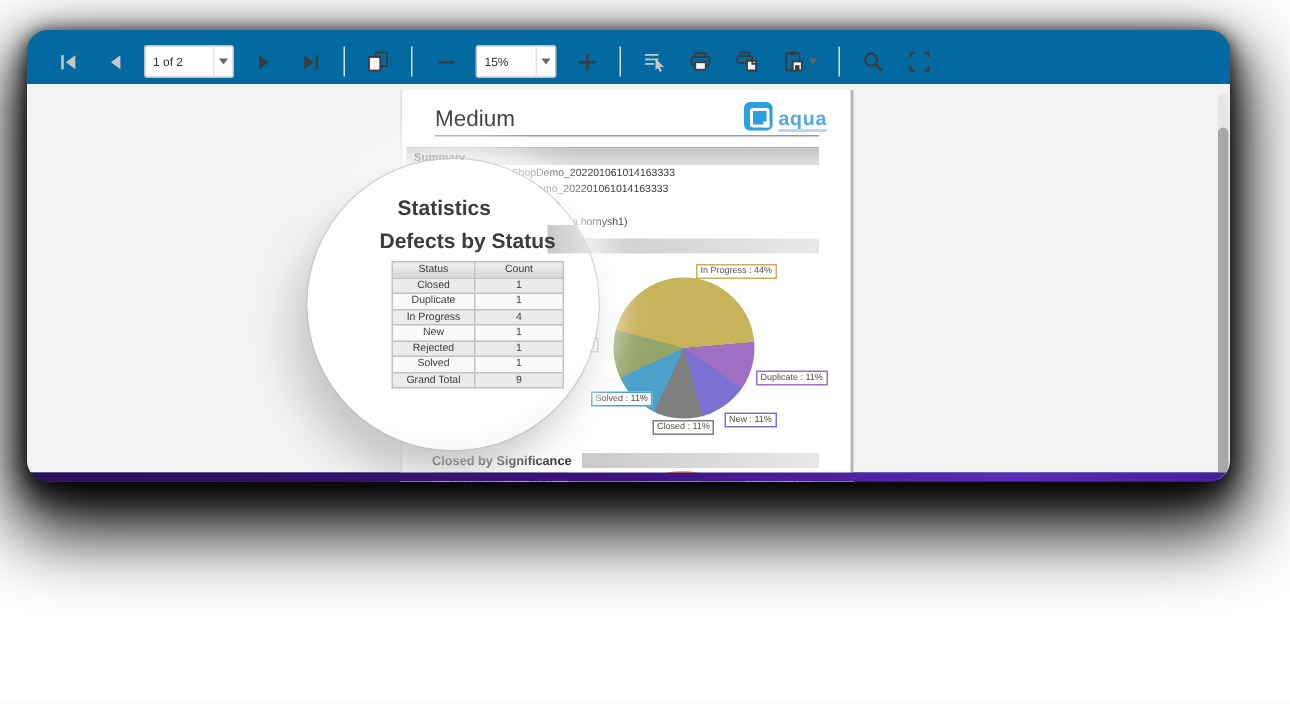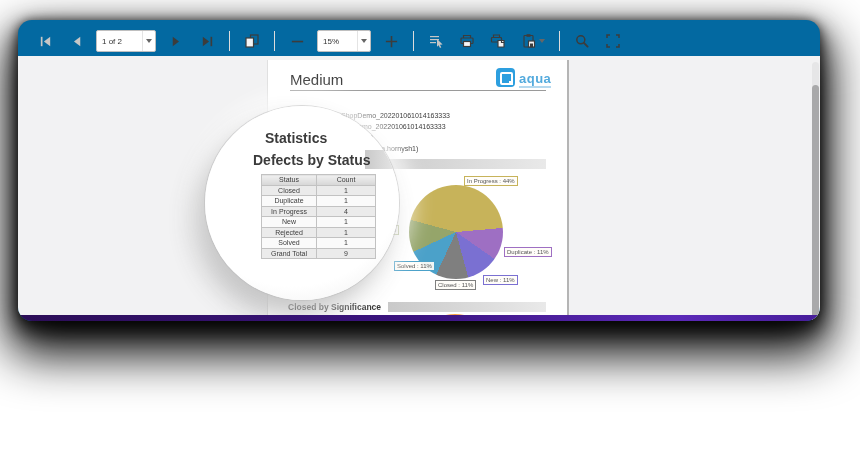--- a/index.html
+++ b/index.html
@@ -226,20 +226,23 @@
       <div class="abs doc-title" style="left:22px;top:11px;">Medium</div>
       <div class="abs title-rule" style="left:22px;top:30px;width:256px;"></div>
 
       <div class="abs logo-box" style="left:228px;top:8px;">
           <span class="q"></span>
           <span class="q2"></span>
         </div>
       <div class="abs logo-word" style="left:251px;top:11px;">aqua</div>
       <div class="abs logo-tag" style="left:251px;top:26px;width:32px;"></div>
 
+      <div class="abs gray-bar" style="left:3px;top:38px;width:275px;height:11px;">
+        <div class="bar-text">Summary</div>
+      </div>
 
       <div class="abs meta" style="left:33px;top:52px;">Project</div>
       <div class="abs meta" style="left:73px;top:52px;">ShopDemo_202201061014163333</div>
       <div class="abs meta" style="left:85px;top:63px;">Demo_202201061014163333</div>
       <div class="abs meta" style="left:78px;top:74px;">17:45:20</div>
       <div class="abs meta" style="left:88px;top:85px;">(kateryna.hornysh1)</div>
 
       <div class="abs subhead" style="left:8px;top:88px;font-size:10px;z-index:1;">Statistics</div>
       <div class="abs subhead" style="left:20px;top:100px;z-index:1;">Defects by Status</div>
       <div class="abs subbar" style="left:100px;top:99px;width:178px;z-index:0;"></div>

